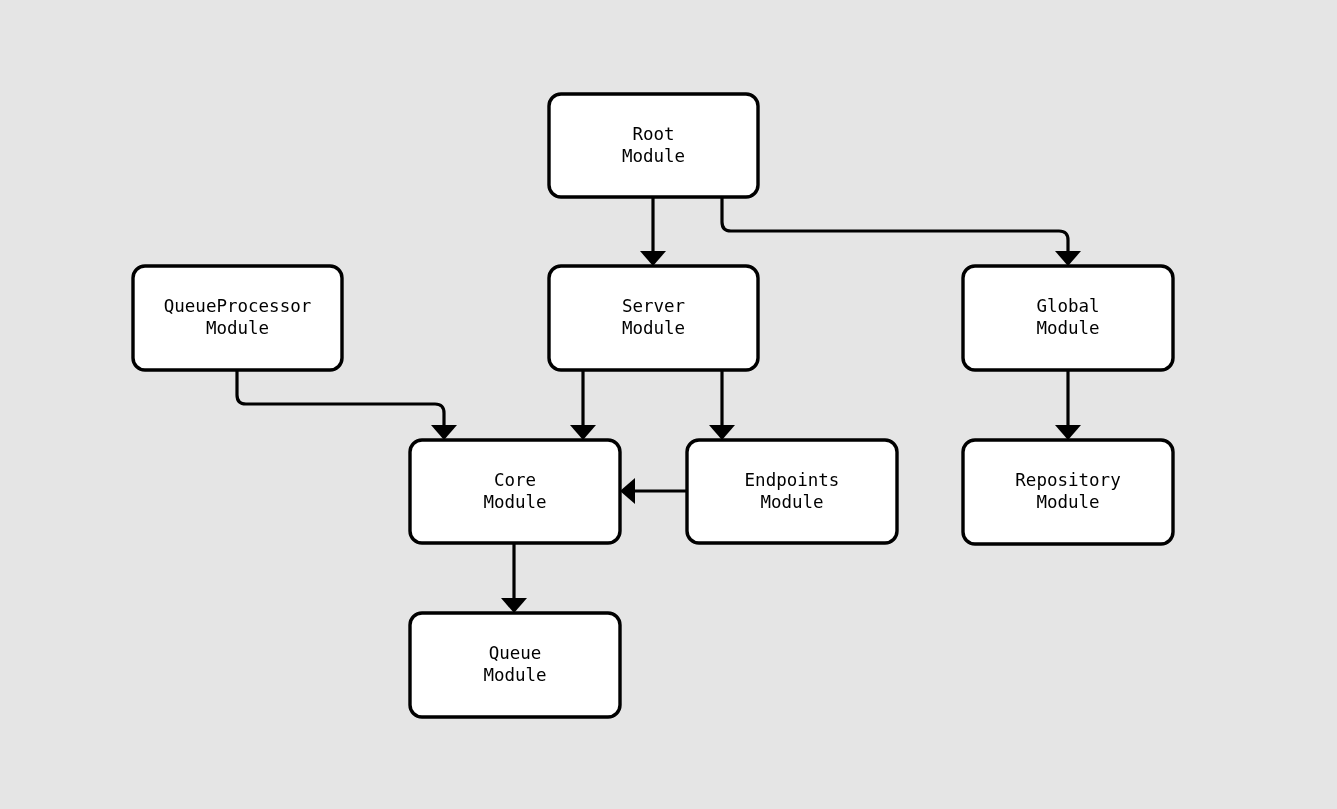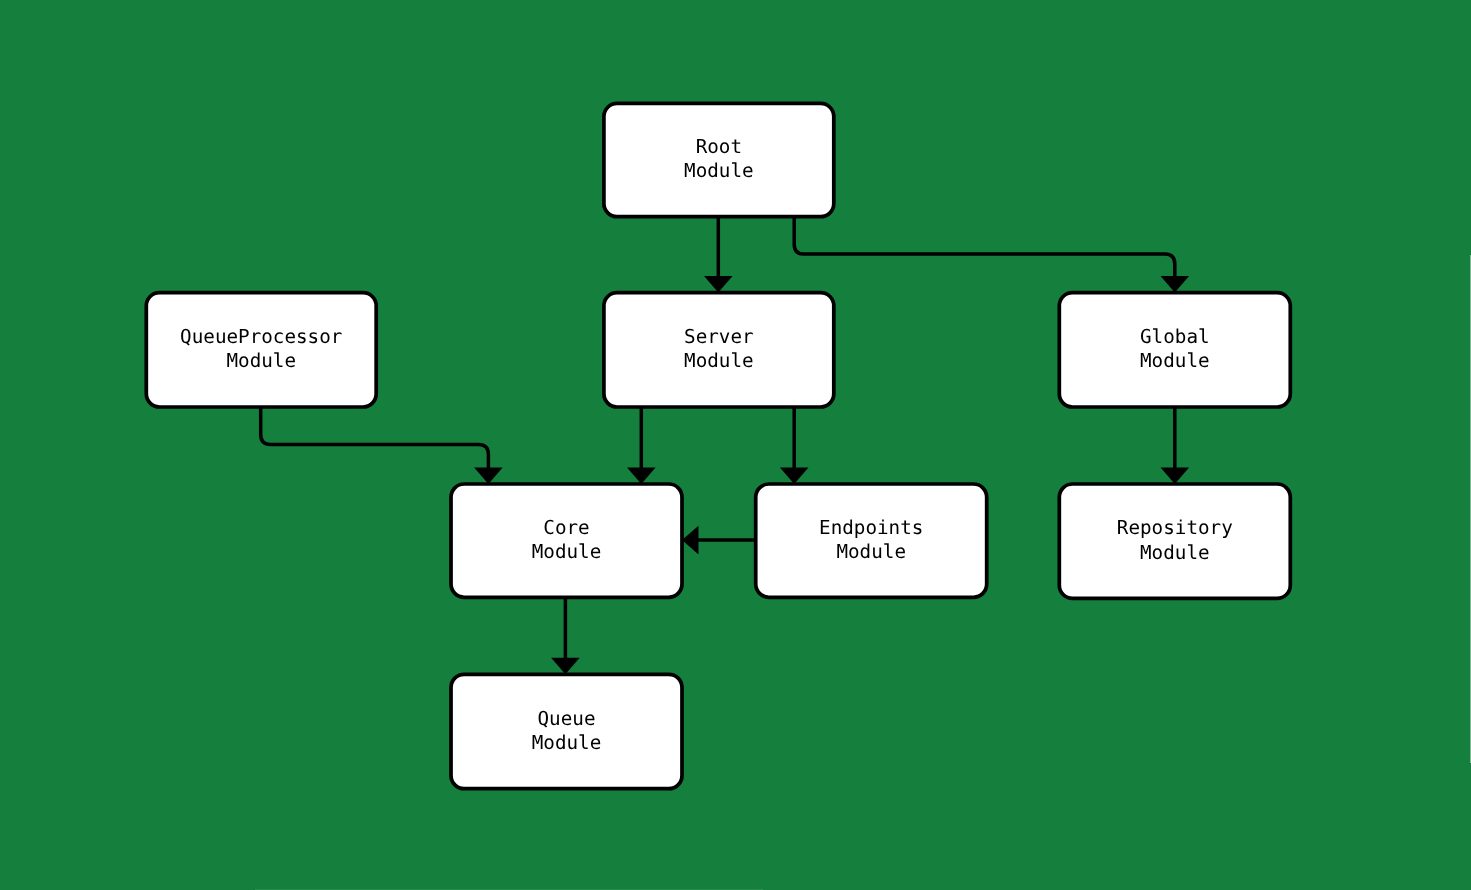--- a/index.html
+++ b/index.html
@@ -10,21 +10,21 @@
   body {
     width: 1337px;
     height: 809px;
     font-family: "DejaVu Sans Mono", monospace;
     overflow: hidden;
   }
   #diagram-root {
     position: relative;
     width: 1337px;
     height: 809px;
-    background: #15803d;
+    background: #e5e5e5;
   }
   svg.diagram-canvas {
     position: absolute;
     left: 0;
     top: 0;
     width: 1337px;
     height: 809px;
     display: block;
   }
   .node-rect {

